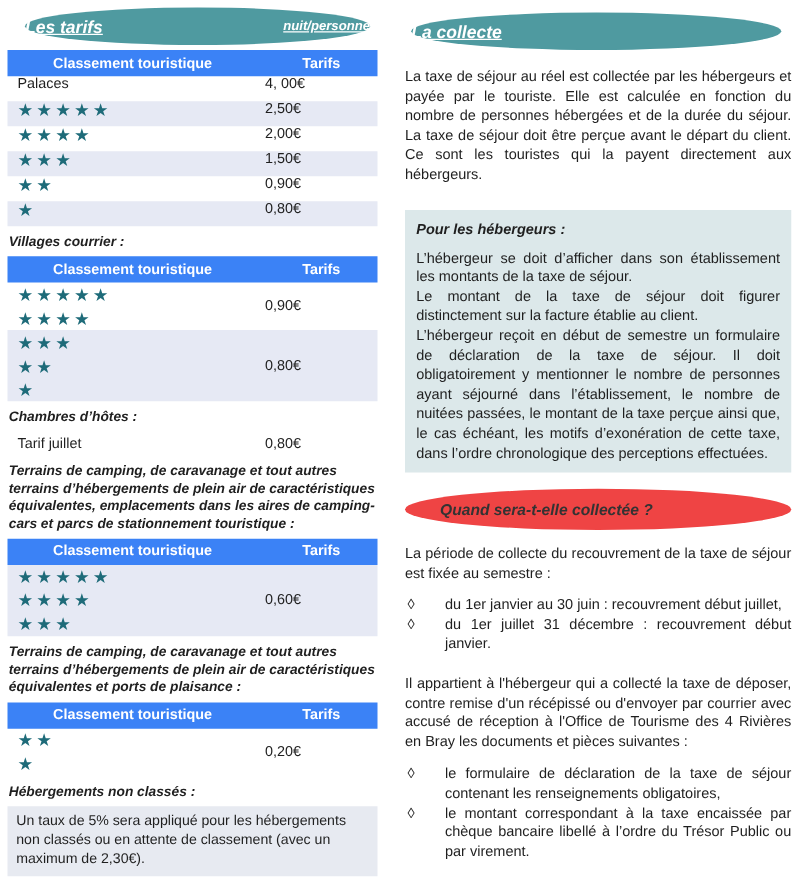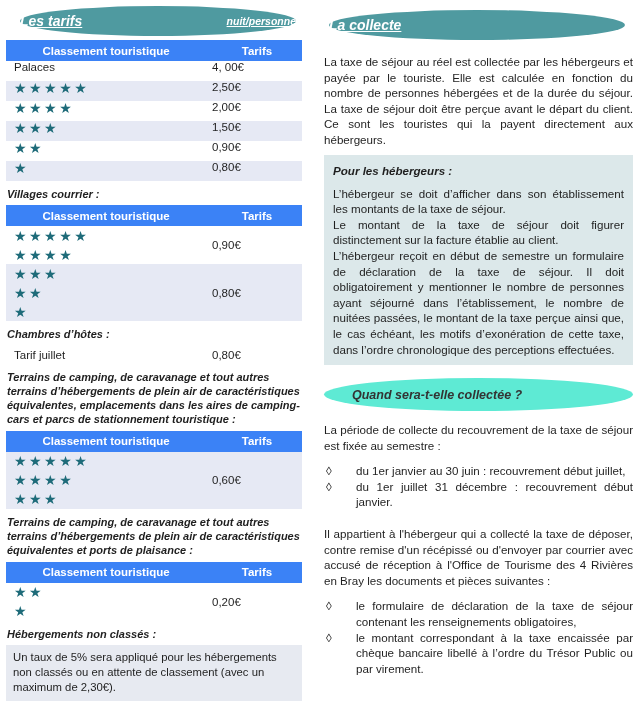--- a/index.html
+++ b/index.html
@@ -12,21 +12,21 @@
   .col-right{position:absolute;left:324px;top:8px;width:309px;}
 
   
   .oval{height:30px;border-radius:50%;display:flex;align-items:center;justify-content:space-between;
         color:#fff;font-weight:bold;font-style:italic;text-decoration:underline;}
   .oval.teal{background:#4f9aa0;}
   .oval-title{font-size:14px;}
   .oval-sub{font-size:10.5px;margin-left:7px;}
   .oval-left{width:276px;margin:0 0 4px 14px;}
   .oval-right{margin:2px 8px 14px 5px;}
-  .pink-oval{background:#5eead4;height:33px;border-radius:50%;display:flex;align-items:center;
+  .pink-oval{background:#ef4444;height:33px;border-radius:50%;display:flex;align-items:center;
         margin:13px 0 11px 0;padding-left:28px;box-sizing:border-box;
         font-weight:bold;font-style:italic;font-size:12.5px;color:#333;}
 
   
   .sec-heading{font-size:11px;font-weight:bold;font-style:italic;margin:6px 0 4px 1px;line-height:1.3;}
   .ttable{width:296px;font-size:11.5px;margin:1px 0 1px 0;}
   .thead{display:flex;background:#3b82f6;color:#fff;font-weight:bold;height:21px;align-items:center;font-size:11.5px;}
   .thead .c1{flex:1;text-align:center;}
   .thead .c2{width:104px;text-align:center;}
   .trow{display:flex;align-items:flex-start;height:20px;}
@@ -36,21 +36,21 @@
   .stars{color:#1e6b79;font-size:14px;letter-spacing:2.5px;line-height:1;}
   .tgroup{display:flex;align-items:center;}
   .tgroup.shade{background:#e6e9f4;}
   .gstars{flex:1;padding-left:8px;}
   .starline{height:19px;display:flex;align-items:center;}
   .plainrow{display:flex;align-items:center;height:18px;font-size:11.5px;margin:2px 0 2px 0;width:296px;}
   .note-box{background:#e7eaf1;padding:5px 7px;font-size:11.3px;line-height:1.35;width:296px;box-sizing:border-box;}
 
   
   .para{font-size:11.6px;line-height:15.6px;text-align:justify;}
-  .info-box{background:#dce8ea;padding:8px 9px;margin-top:7px;width:309px;box-sizing:border-box;}
+  .info-box{background:#dce8ea;padding:8px 9px;margin-top:20px;width:309px;box-sizing:border-box;}
   .box-title{font-weight:bold;font-style:italic;font-size:11.6px;margin:1px 0 9px 0;}
   .bullets{margin:10px 0 0 0;}
   .bullet{display:grid;grid-template-columns:32px 1fr;font-size:11.6px;line-height:15.6px;}
   .bullet .marker{padding-left:2px;}
   .bullet .btext{text-align:justify;}
   .mt14{margin-top:16px;}
 </style>
 </head>
 <body>
 

